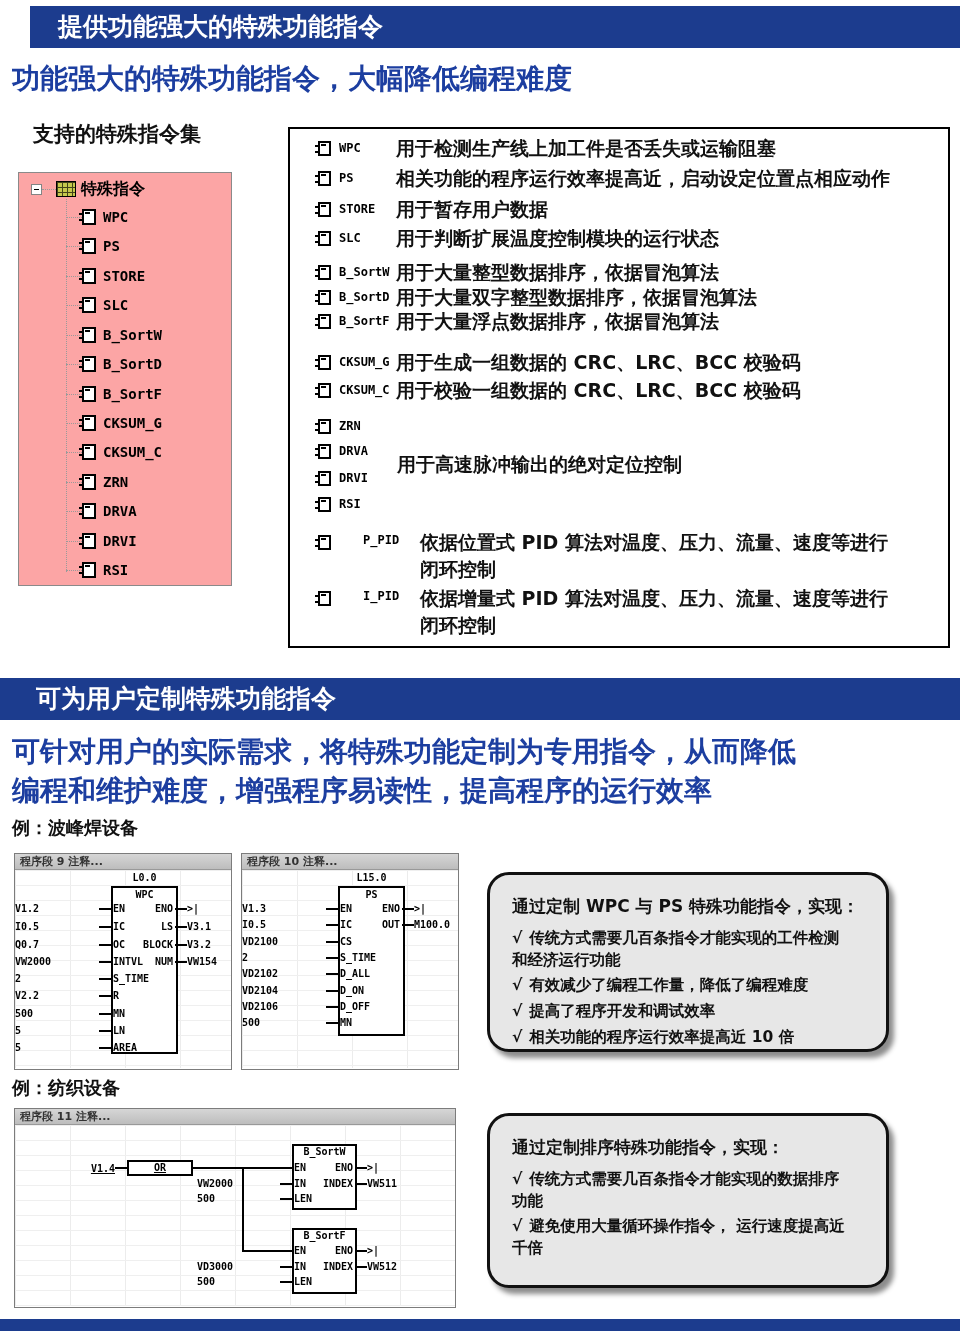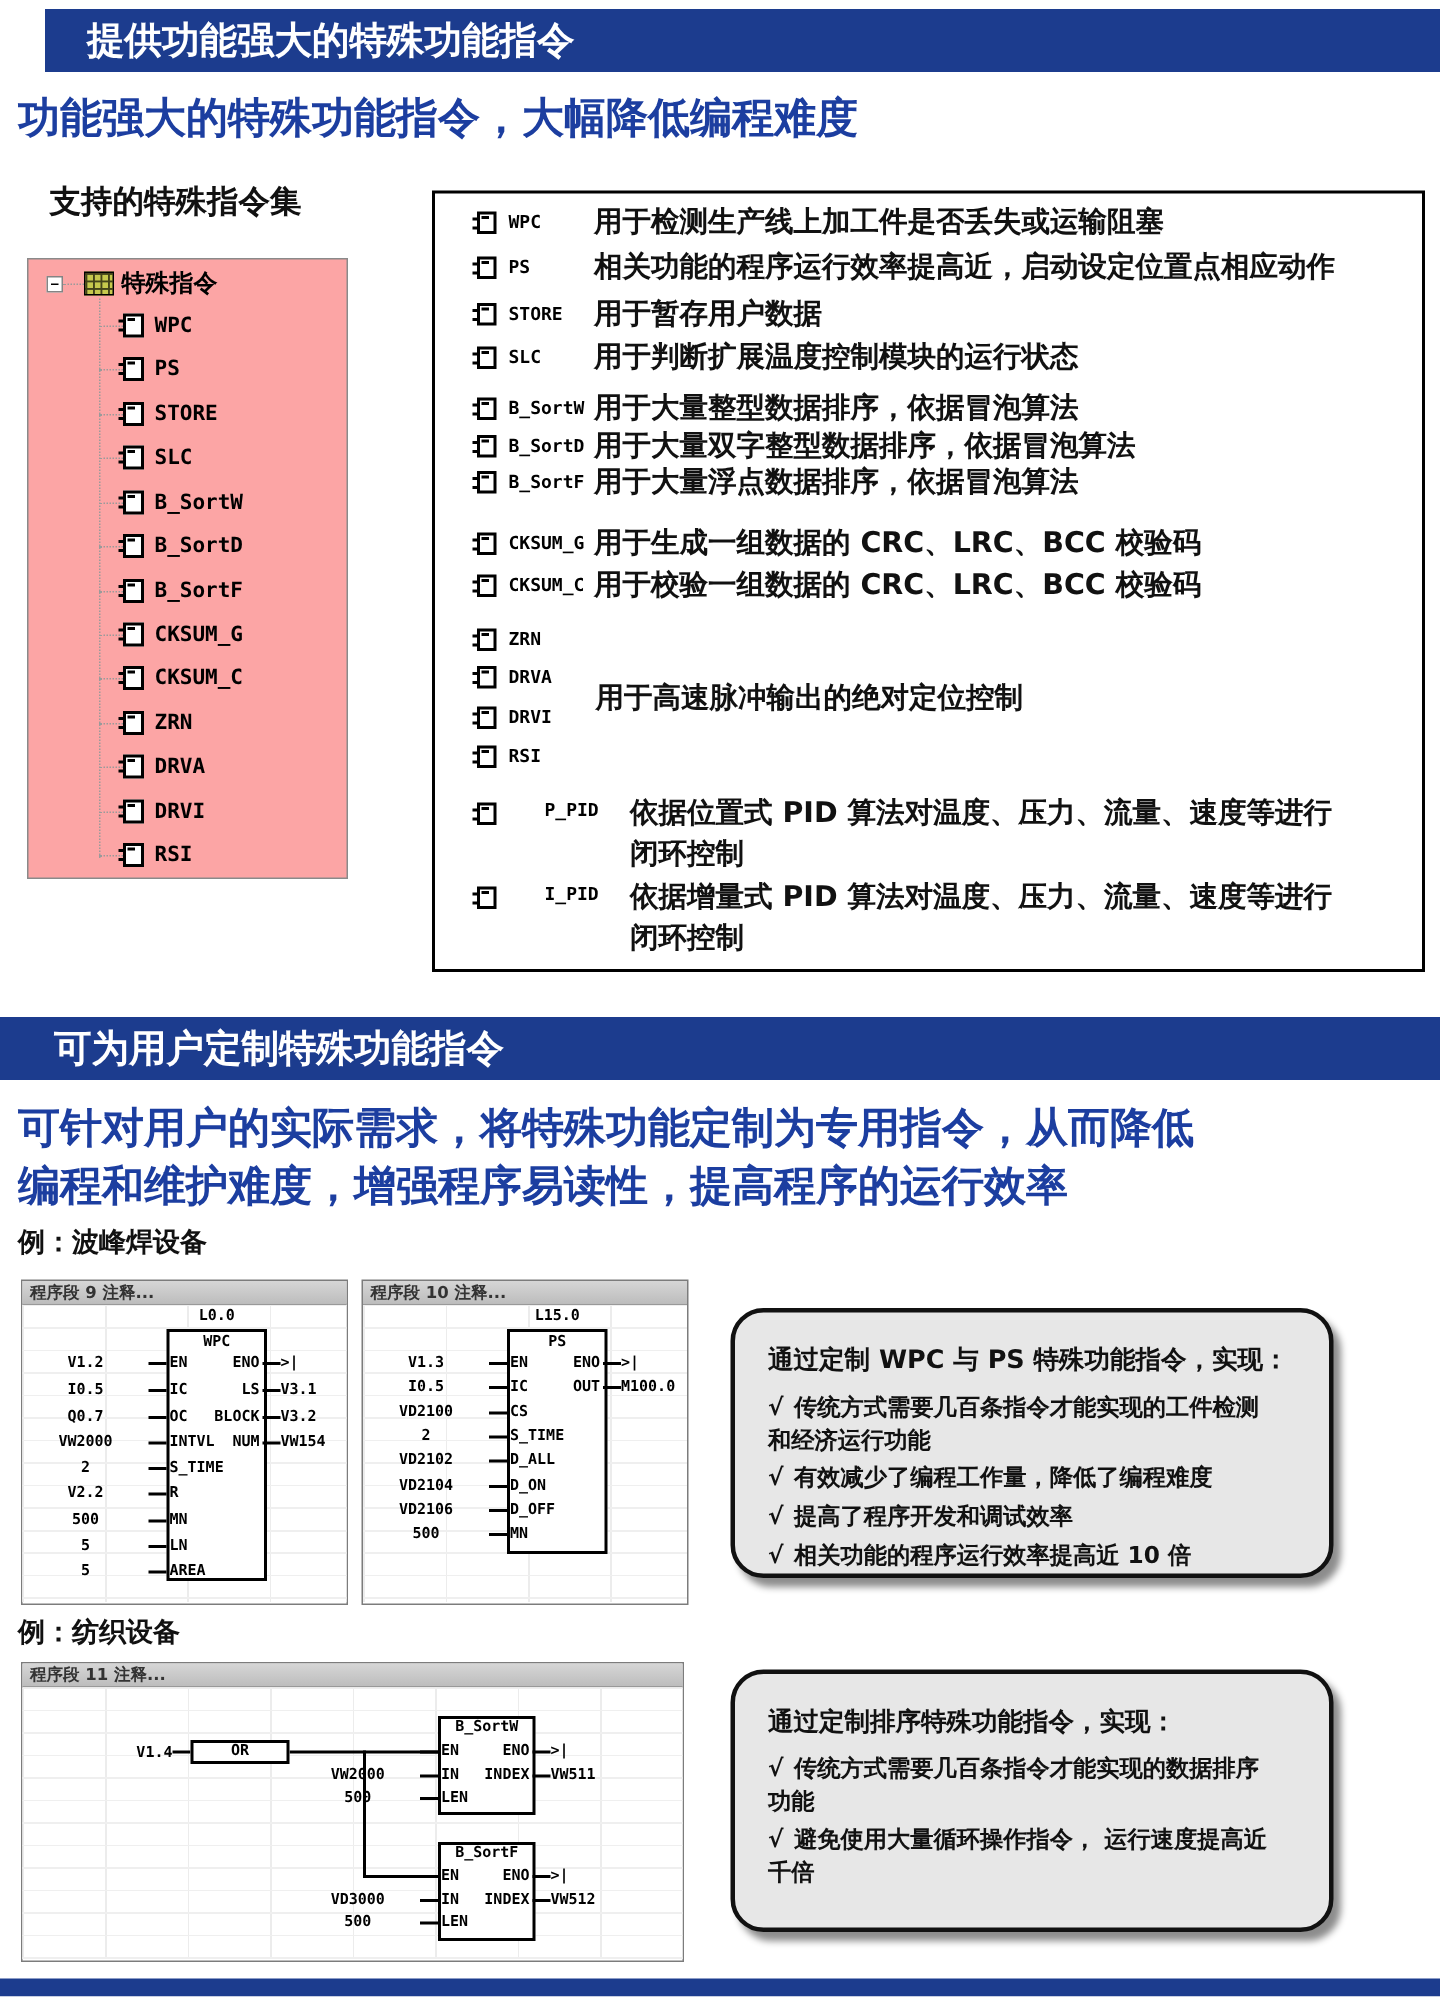--- a/index.html
+++ b/index.html
@@ -55,30 +55,30 @@
   .lad { position:absolute; border:1px solid #7c7c7c; background:#fff; }
   .ltitle { height:16px; background:linear-gradient(#d6d6d6,#bdbdbd); border-bottom:1px solid #999;
     font-size:11px; font-weight:bold; color:#333; padding-left:5px; line-height:15px; }
   .lcanvas { position:relative; width:100%; height:calc(100% - 17px); background:#fff;
     background-image:repeating-linear-gradient(to bottom,#efefef 0 1px,transparent 1px 15px),
                      repeating-linear-gradient(to right,#ececec 0 1px,transparent 1px 55px); }
   .fblock { position:absolute; border:2px solid #000; background:#fff; }
   .blabel,.bname { position:absolute; text-align:center; font-family:"DejaVu Sans Mono",monospace; font-size:10px; font-weight:bold; color:#000; }
   .prow { position:absolute; left:0; width:218px; height:13px; display:flex; align-items:center;
     font-family:"DejaVu Sans Mono",monospace; font-size:10px; font-weight:bold; color:#000; }
-  .prow .op { width:84px; text-align:center; flex:0 0 auto; }
+  .prow .op { width:84px; text-align:left; flex:0 0 auto; }
   .prow .tick { width:12px; height:2px; background:#000; flex:0 0 auto; }
   .prow .pname { padding:0 2px; flex:0 0 auto; }
   .prow .mid { flex:1 1 auto; }
   .prow .opr { width:46px; text-align:left; flex:0 0 auto; }
   .prow.p3 { left:182px; width:218px; }
   .prow.p3 .op { width:83px; }
   .prow.p3 .opr { width:48px; }
   .orrow { position:absolute; left:0; top:35px; height:16px; display:flex; align-items:center;
-    font-family:"DejaVu Sans Mono",monospace; font-size:10px; font-weight:bold; }
+    font-family:"DejaVu Sans Mono",monospace; font-size:10px; font-weight:bold;text-decoration:underline; }
   .orrow .op { width:100px; text-align:right; }
   .orbox { width:66px; height:16px; border:2px solid #000; background:#fff; text-align:center; line-height:12px;
     font-family:"DejaVu Sans Mono",monospace; font-size:10px; font-weight:bold; }
   .wire { position:absolute; background:#000; }
 
   
   .callout { position:absolute; width:402px; background:#e7e7e7; border:3px solid #111; border-radius:22px;
     box-shadow:5px 6px 5px rgba(0,0,0,0.45); padding:20px 20px 0 22px; }
   .c1 { left:487px; top:872px; height:180px; }
   .c2 { left:487px; top:1113px; height:175px; }

